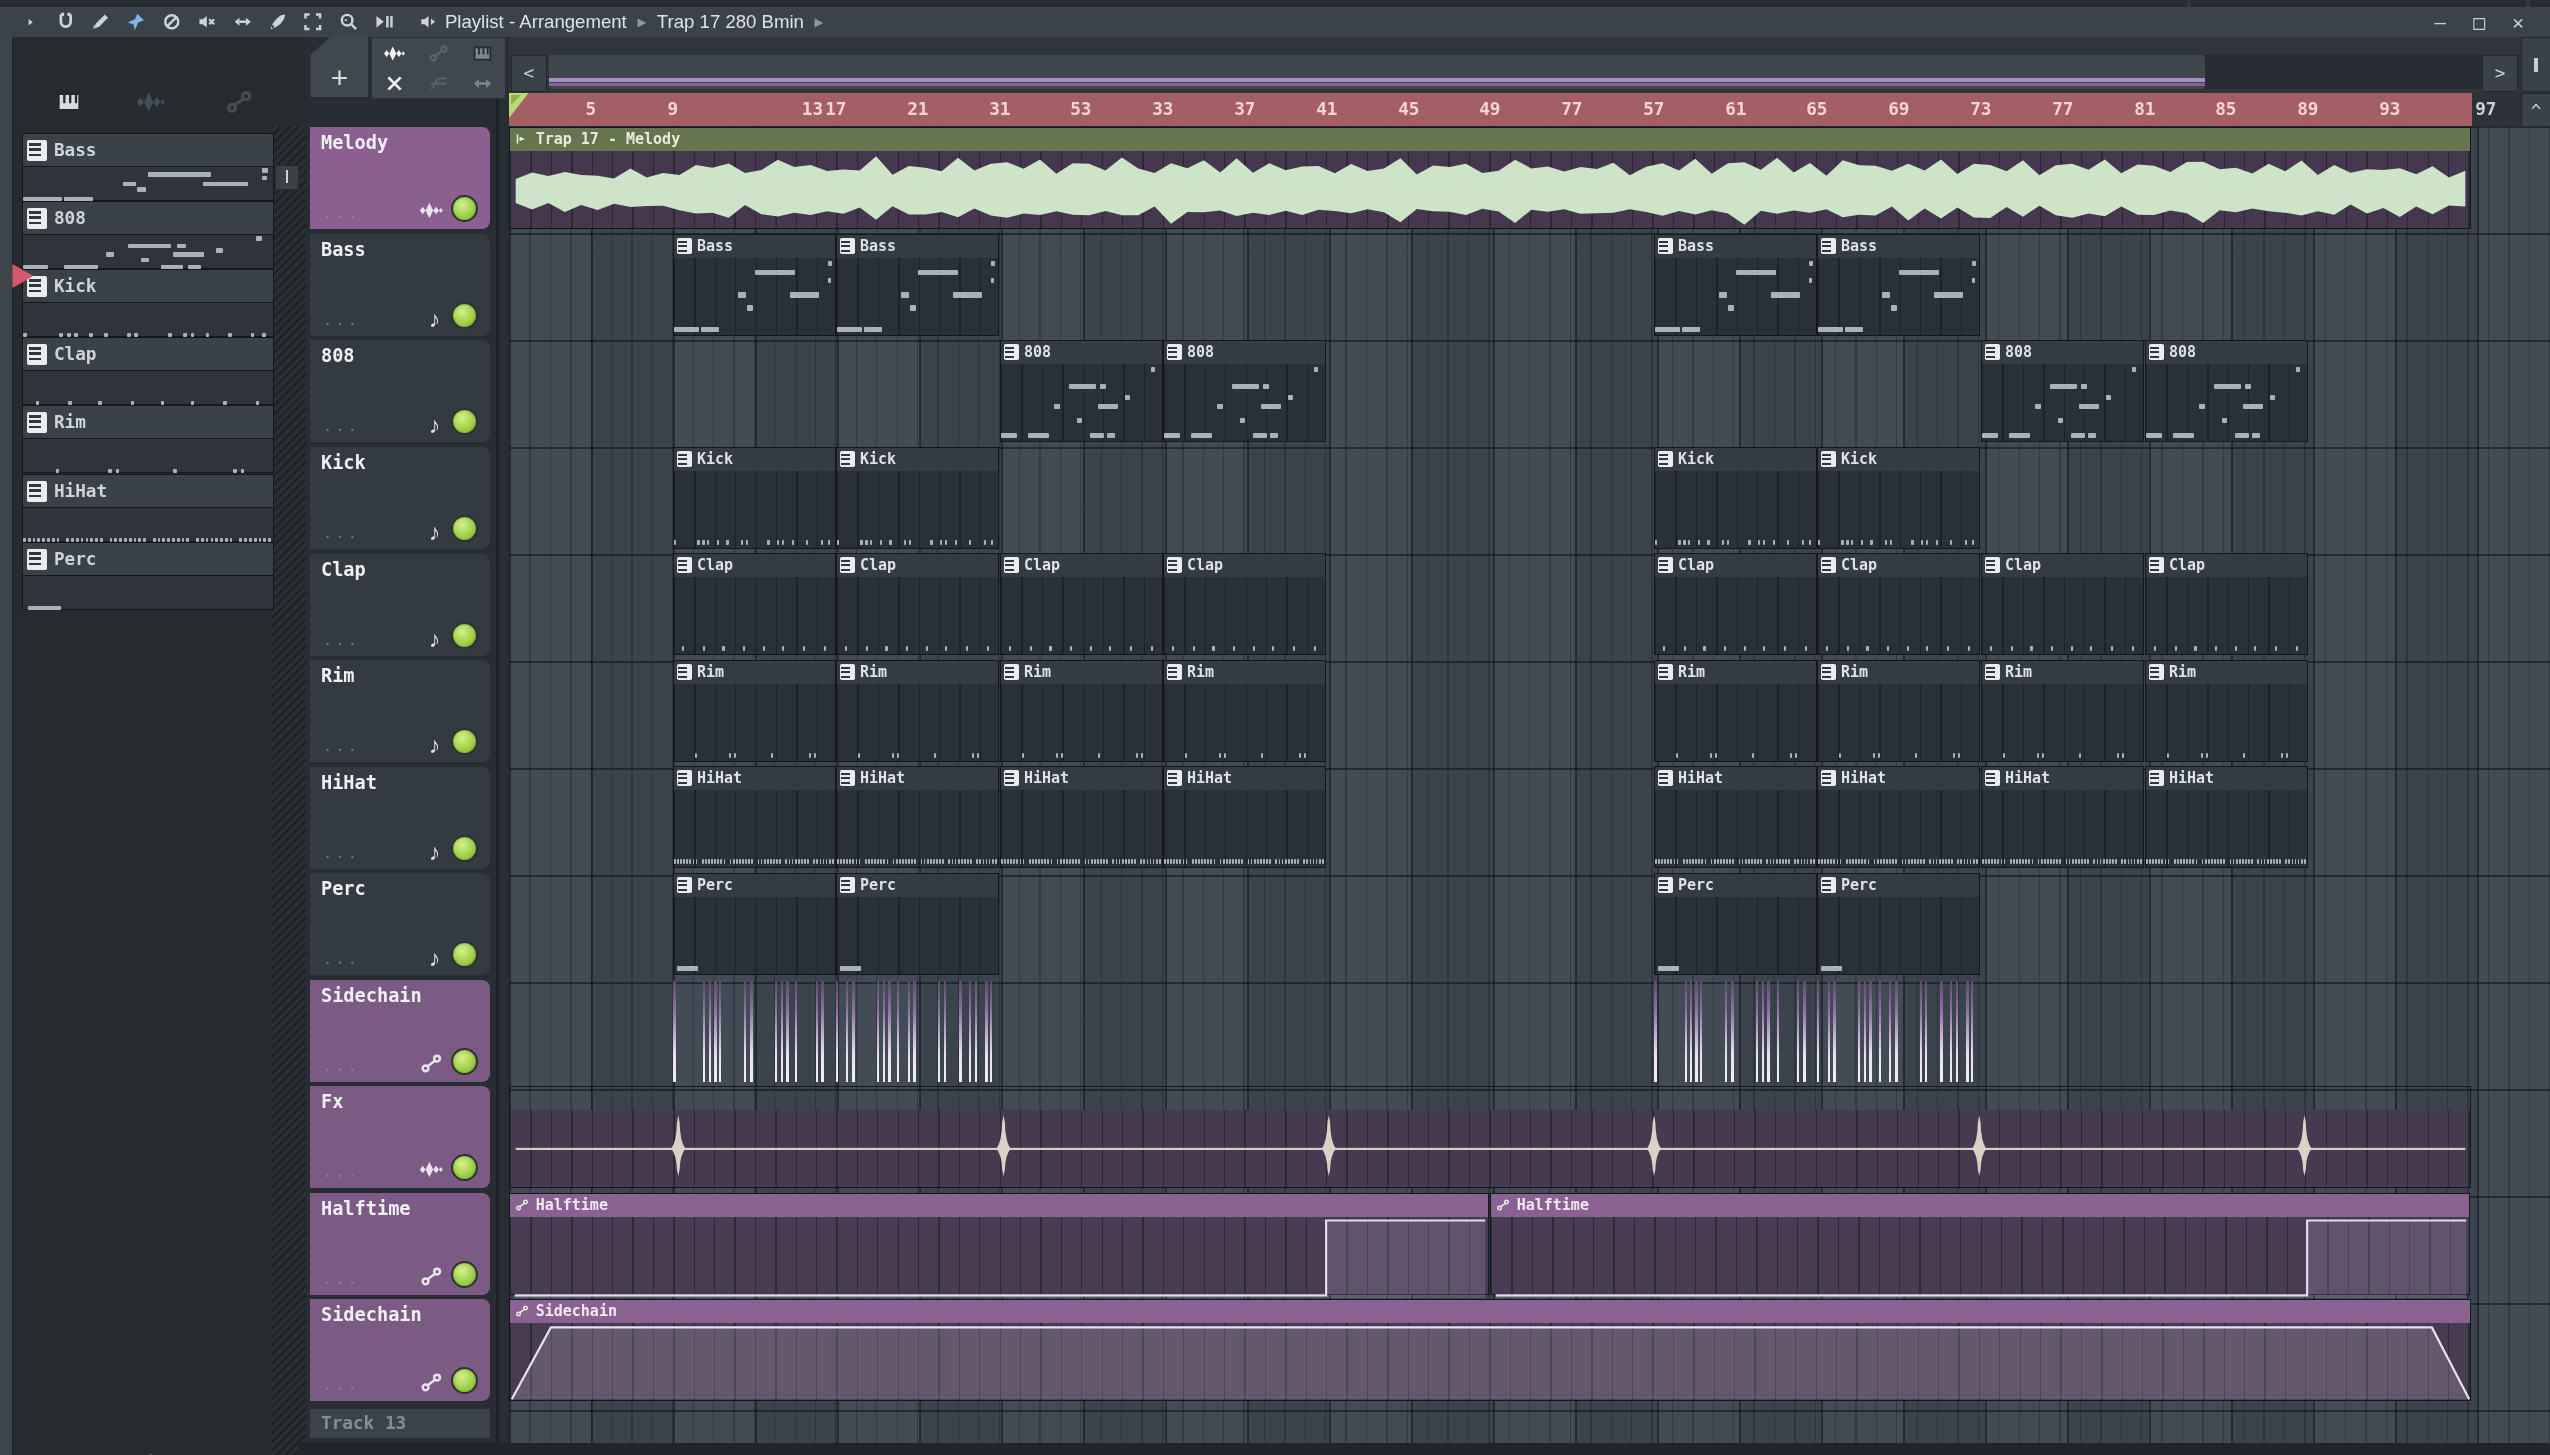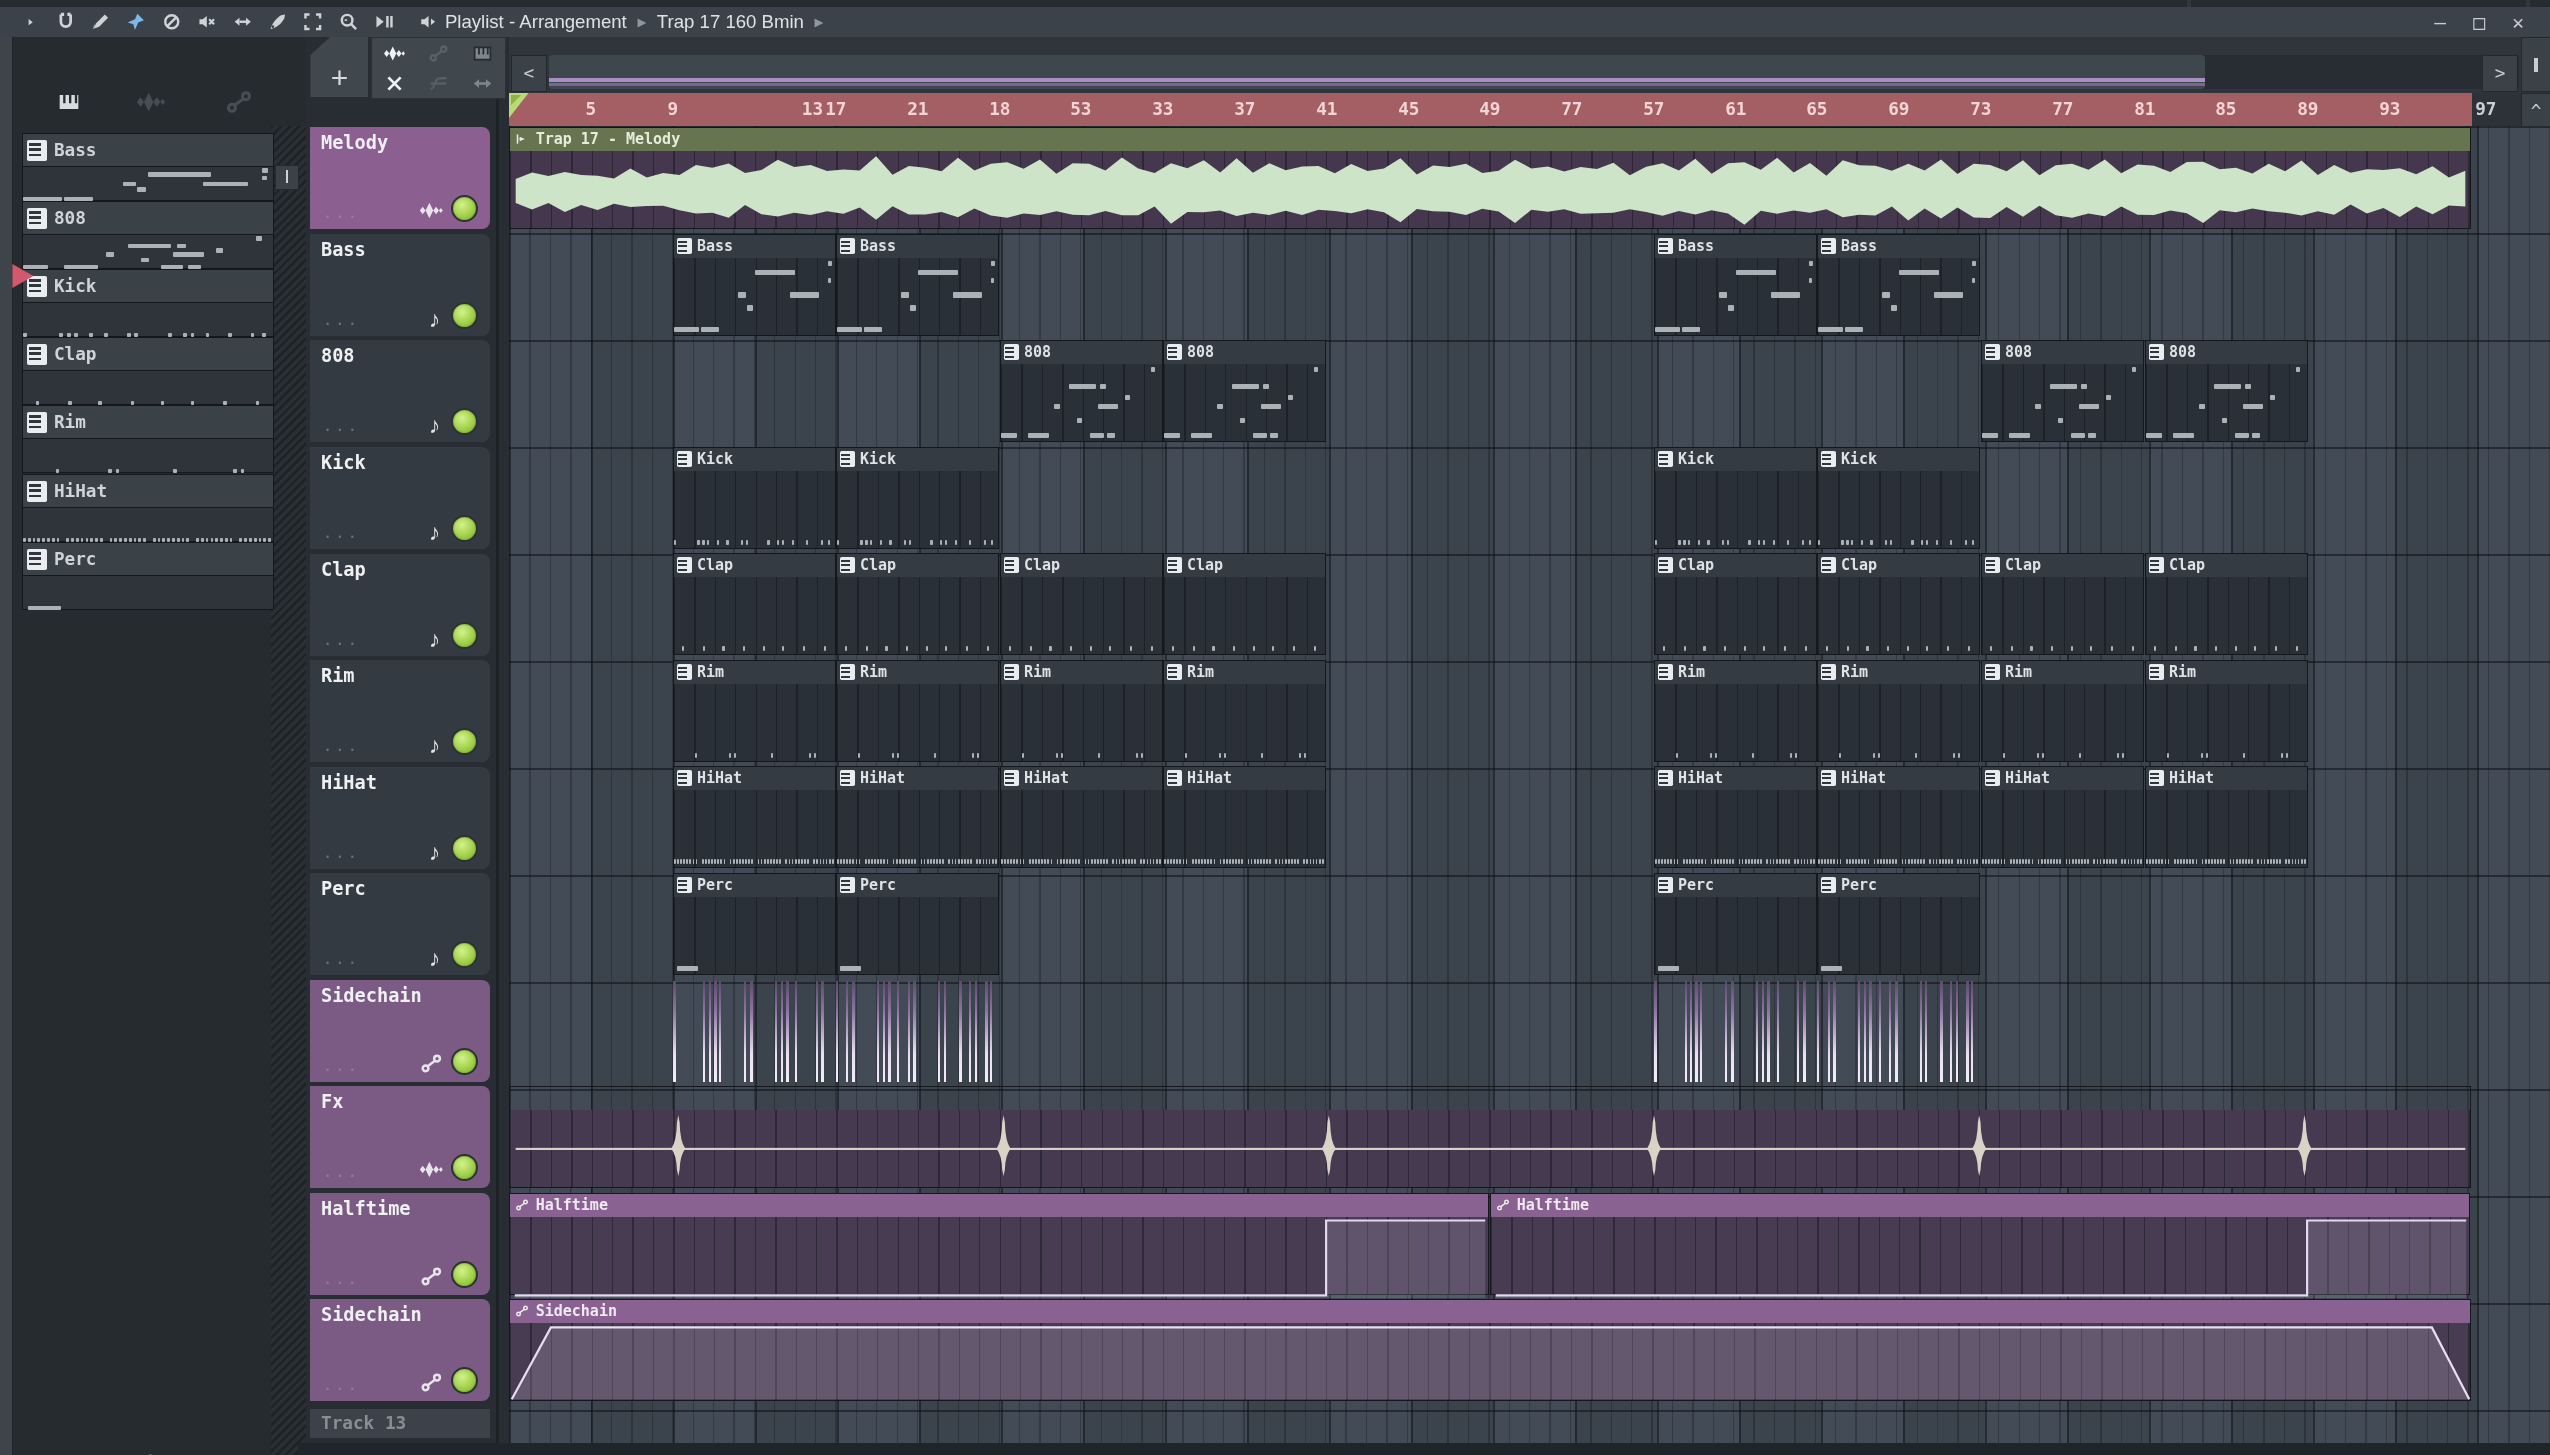--- a/index.html
+++ b/index.html
@@ -214,21 +214,21 @@
       </div>
   <div id="breadcrumb">
     <span class="tbicon" style="margin-right:1.8px;">
           <svg viewBox="0 0 24 24" fill="currentColor">
             <path d="M4 9v6h4l5 4V5L8 9H4z"></path>
             <path d="M16 8l5 4-5 4z"></path>
           </svg>
         </span>
     <span>Playlist - Arrangement</span>
     <span class="sep">▶</span>
-    <span>Trap 17 160 Bmin</span>
+    <span>Trap 17 280 Bmin</span>
     <span class="sep">▶</span>
   </div>
   <div id="wincontrols">
     <span class="wc">–</span>
     <span class="wc">□</span>
     <span class="wc">✕</span>
   </div>
 </div>
 
 <div id="ppanel" class="abs">
@@ -601,21 +601,21 @@
         </div>
   </div>
   <div id="ruler">
     <div id="ruler-red" style="width: 1963px;"></div>
     <div id="rnums">
           <span class="rnum" style="left: 82px;">5</span>
           <span class="rnum" style="left: 164px;">9</span>
           <span class="rnum" style="left: 245px; margin-left: 41px;">13</span>
           <span class="rnum" style="left: 327px;">17</span>
           <span class="rnum" style="left: 409px;">21</span>
-          <span class="rnum" style="left: 491px;">18</span>
+          <span class="rnum" style="left: 491px;">31</span>
           <span class="rnum" style="left: 572px;">53</span>
           <span class="rnum" style="left: 654px;">33</span>
           <span class="rnum" style="left: 736px;">37</span>
           <span class="rnum" style="left: 818px;">41</span>
           <span class="rnum" style="left: 900px;">45</span>
           <span class="rnum" style="left: 981px;">49</span>
           <span class="rnum" style="left: 1063px;">77</span>
           <span class="rnum" style="left: 1145px;">57</span>
           <span class="rnum" style="left: 1227px;">61</span>
           <span class="rnum" style="left: 1308px;">65</span>

